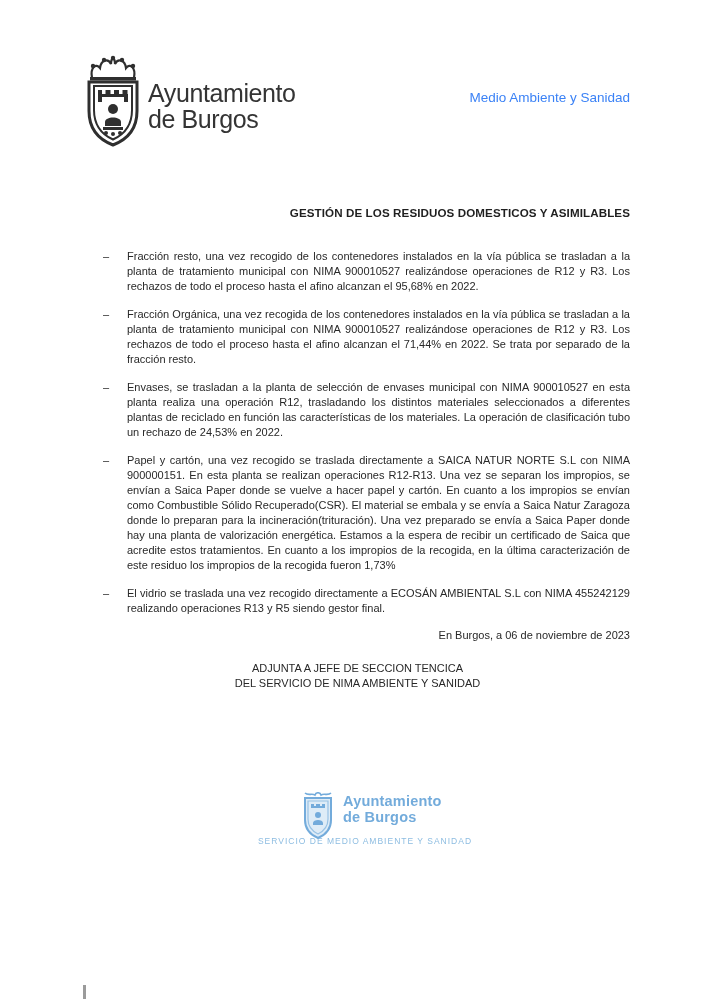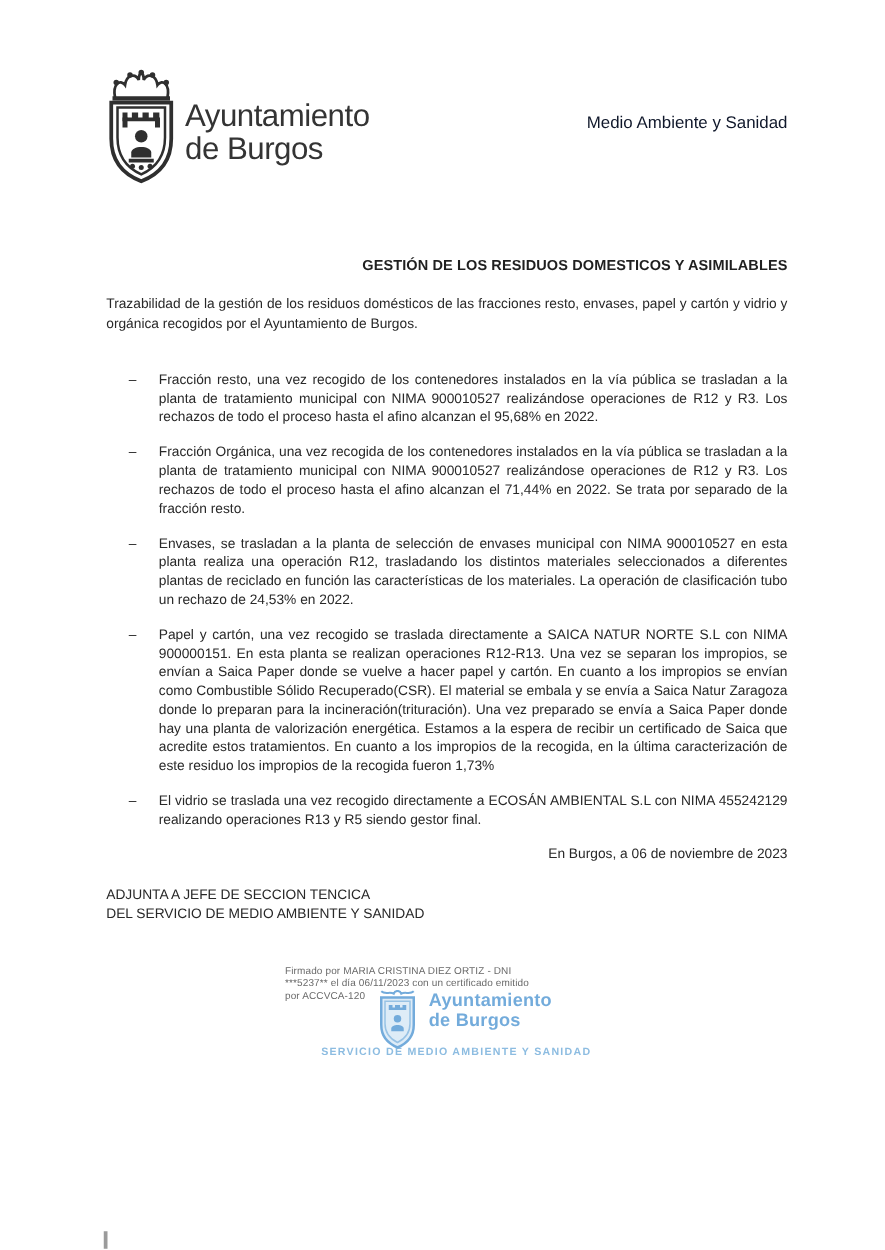--- a/index.html
+++ b/index.html
@@ -16,56 +16,56 @@
   
   .header { position: absolute; left: 85px; top: 54px; right: 78px; }
   .logo-wrap { position: absolute; left: 0; top: 0; width: 56px; height: 94px; }
   .brand {
     position: absolute; left: 63px; top: 26px;
     font-size: 25px; line-height: 26px; color: #343434;
     letter-spacing: -0.4px; font-weight: 500;
   }
   .dept {
     position: absolute; right: 0; top: 36px;
-    font-size: 13.5px; color: #0f172a;
+    font-size: 13.5px; color: #3b82f6;
   }
   
   .content { position: absolute; left: 85px; top: 206px; width: 545px; }
   .doc-title {
     text-align: right; font-weight: bold; font-size: 11.6px;
     letter-spacing: 0.1px; margin: 0 0 17px 0; color: #1f1f1f;
   }
   .intro {
     text-align: justify; font-size: 11px; line-height: 15.5px; margin: 0;
   }
   .bullets { margin-top: 30px; }
   .bullet { display: flex; margin-bottom: 13px; }
   .bullet-marker {
     flex: none; width: 24px; margin-left: 18px;
     font-size: 11px; line-height: 15px;
   }
   .bullet-text {
     flex: 1; text-align: justify; font-size: 11px; line-height: 15px;
   }
   .date-line { text-align: right; font-size: 11px; margin-top: 2px; }
-  .signer-role { text-align: left; font-size: 11px; line-height: 15px; margin-top: 20px; }
+  .signer-role { text-align: center; font-size: 11px; line-height: 15px; margin-top: 20px; }
   
   .sig-block {
     position: absolute; left: 228px; top: 772px;
     font-size: 8px; line-height: 10px; color: #6a6a6a; letter-spacing: 0.1px;
   }
   .stamp-shield { position: absolute; left: 303px; top: 792px; width: 30px; height: 48px; opacity: 0.9; }
   .stamp-brand {
     position: absolute; left: 343px; top: 794px;
     font-weight: bold; font-size: 14.5px; line-height: 15.5px;
     letter-spacing: 0.2px; opacity: 0.9;
   }
   .stamp-service {
     position: absolute; left: 240px; top: 836px; width: 250px;
-    text-align: center; font-weight: bold; font-size: 8.5px;
+    text-align: center; font-weight: normal; font-size: 8.5px;
     letter-spacing: 1px; opacity: 0.85;
   }
   .cursor-mark {
     position: absolute; left: 83px; top: 985px;
     width: 3px; height: 14px; background: #9b9b9b;
   }
 </style>
 </head>
 <body>
 
@@ -105,21 +105,20 @@
     </div>
     <div class="brand">
       <div>Ayuntamiento</div>
       <div>de Burgos</div>
     </div>
     <div class="dept">Medio Ambiente y Sanidad</div>
   </div>
 
   <div class="content">
     <div class="doc-title">GESTIÓN DE LOS RESIDUOS DOMESTICOS Y ASIMILABLES</div>
-    <p class="intro">Trazabilidad de la gestión de los residuos domésticos de las fracciones resto, envases, papel y cartón y vidrio y orgánica recogidos por el Ayuntamiento de Burgos.</p>
 
     <div class="bullets">
       <div class="bullet">
         <span class="bullet-marker">–</span>
         <span class="bullet-text">Fracción resto, una vez recogido de los contenedores instalados en la vía pública se trasladan a la planta de tratamiento municipal con NIMA 900010527 realizándose operaciones de R12 y R3. Los rechazos de todo el proceso hasta el afino alcanzan el 95,68% en 2022.</span>
       </div>
       <div class="bullet">
         <span class="bullet-marker">–</span>
         <span class="bullet-text">Fracción Orgánica, una vez recogida de los contenedores instalados en la vía pública se trasladan a la planta de tratamiento municipal con NIMA 900010527 realizándose operaciones de R12 y R3. Los rechazos de todo el proceso hasta el afino alcanzan el 71,44% en 2022. Se trata por separado de la fracción resto.</span>
       </div>
@@ -134,29 +133,24 @@
       <div class="bullet">
         <span class="bullet-marker">–</span>
         <span class="bullet-text">El vidrio se traslada una vez recogido directamente a ECOSÁN AMBIENTAL S.L con NIMA 455242129 realizando operaciones R13 y R5 siendo gestor final.</span>
       </div>
     </div>
 
     <div class="date-line">En Burgos, a 06 de noviembre de 2023</div>
 
     <div class="signer-role">
       <div>ADJUNTA A JEFE DE SECCION TENCICA</div>
-      <div>DEL SERVICIO DE MEDIO AMBIENTE Y SANIDAD</div>
+      <div>DEL SERVICIO DE NIMA AMBIENTE Y SANIDAD</div>
     </div>
   </div>
 
-  <div class="sig-block">
-    <div>Firmado por  MARIA CRISTINA DIEZ ORTIZ - DNI</div>
-    <div>***5237** el día 06/11/2023 con un certificado emitido</div>
-    <div>por ACCVCA-120</div>
-  </div>
 
   <div class="stamp-shield">
     <svg width="30" height="48" viewBox="0 0 30 48" xmlns="http://www.w3.org/2000/svg">
       <path d="M2 6 H28 V28 C28 38 22 43 15 46 C8 43 2 38 2 28 Z" fill="#dbeaf7" stroke="#64a3d8" stroke-width="2"></path>
       <path d="M5 9 H25 V27 C25 35 20 39.5 15 42 C10 39.5 5 35 5 27 Z" fill="none" stroke="#8dbce2" stroke-width="1.2"></path>
       <g fill="#64a3d8">
         <path d="M8 12 h3 v2 h2 v-2 h4 v2 h2 v-2 h3 v4 h-14 z"></path>
         <circle cx="15" cy="23" r="3"></circle>
         <path d="M10 31 C10 27 20 27 20 31 L20 33 L10 33 Z"></path>
       </g>

